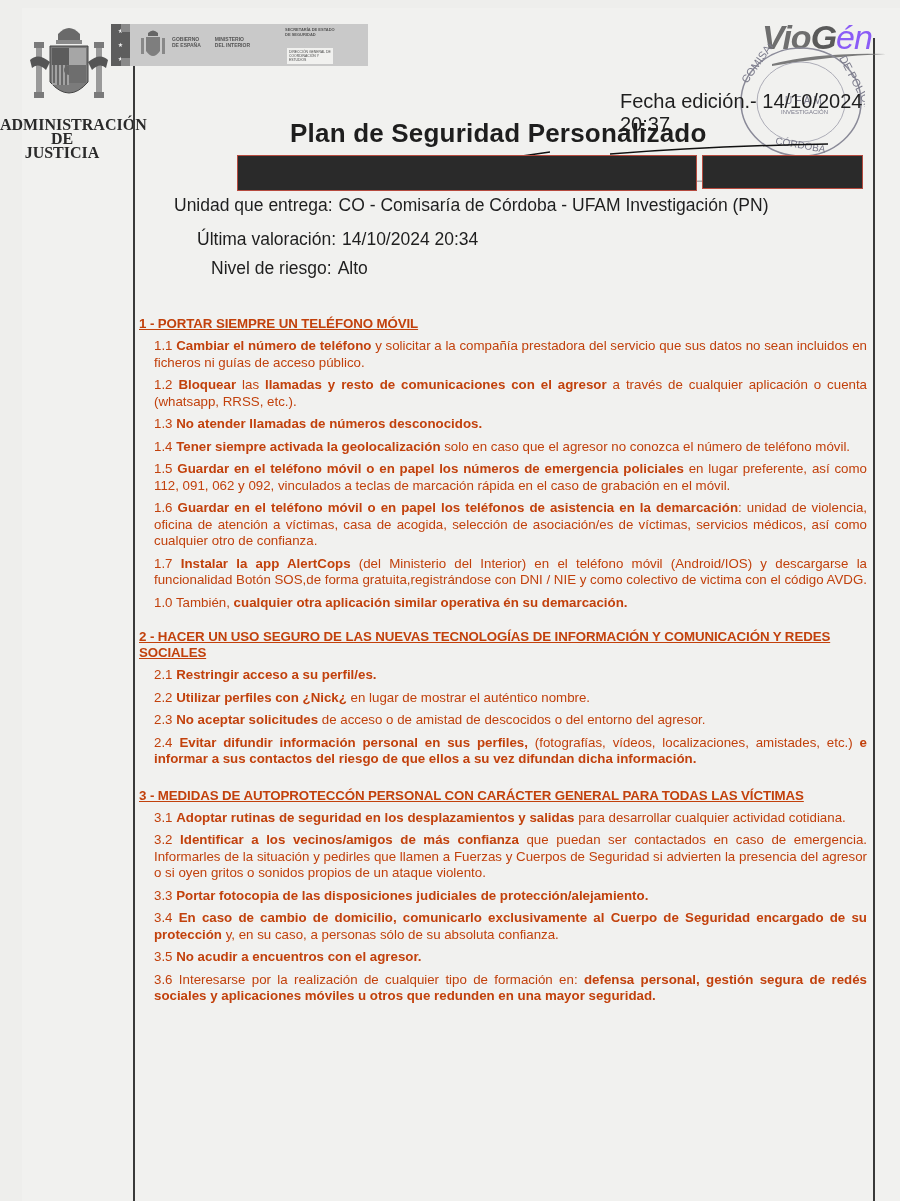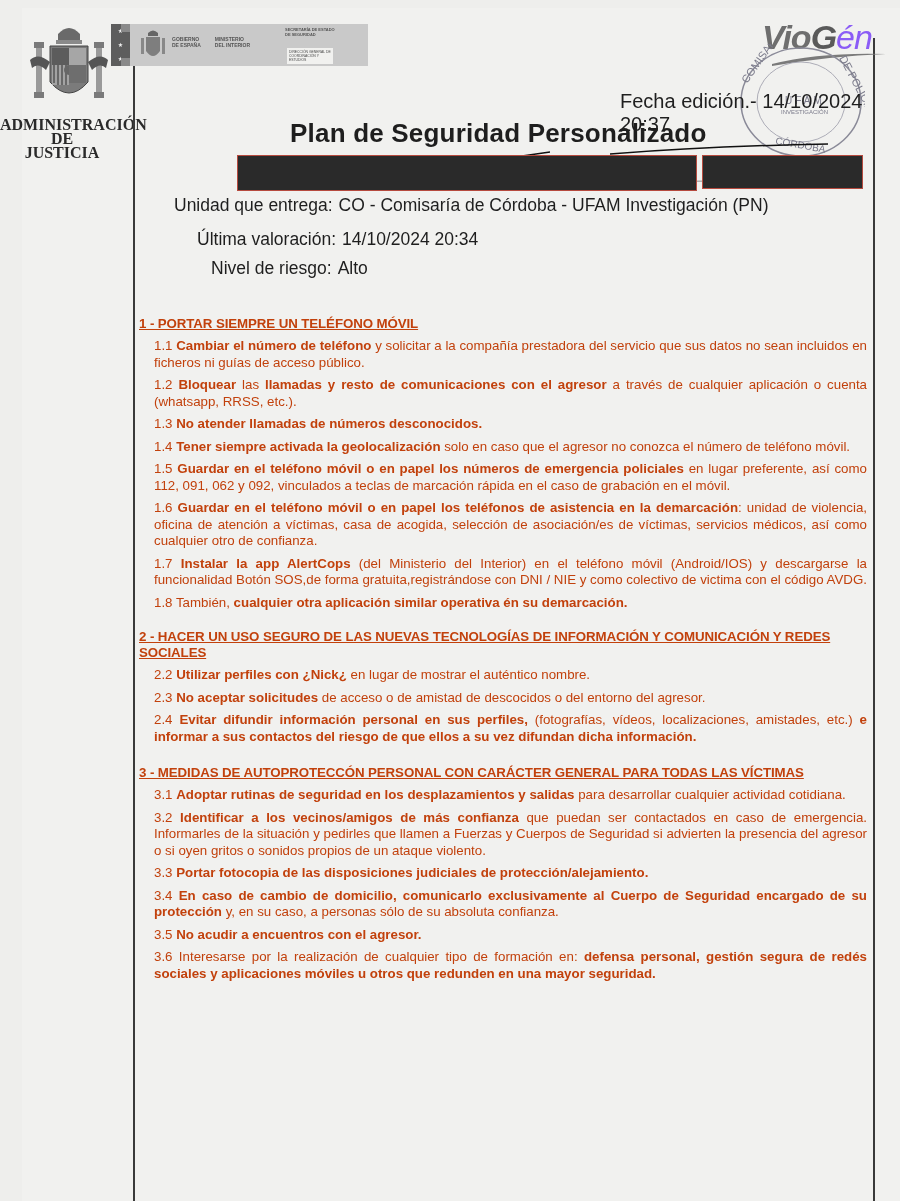--- a/index.html
+++ b/index.html
@@ -211,25 +211,26 @@
 
   <div class="sec">
     <p class="sec-title">1 - PORTAR SIEMPRE UN TELÉFONO MÓVIL</p>
     <p class="item"><span>1.1</span> <b>Cambiar el número de teléfono</b><span> y solicitar a la compañía prestadora del servicio que sus datos no sean incluidos en ficheros ni guías de acceso público.</span></p>
     <p class="item"><span>1.2</span> <b>Bloquear</b><span> las </span><b>llamadas y resto de comunicaciones con el agresor</b><span> a través de cualquier aplicación o cuenta (whatsapp, RRSS, etc.).</span></p>
     <p class="item"><span>1.3</span> <b>No atender llamadas de números desconocidos.</b></p>
     <p class="item"><span>1.4</span> <b>Tener siempre activada la geolocalización</b><span> solo en caso que el agresor no conozca el número de teléfono móvil.</span></p>
     <p class="item"><span>1.5</span> <b>Guardar en el teléfono móvil o en papel los números de emergencia policiales</b><span> en lugar preferente, así como 112, 091, 062 y 092, vinculados a teclas de marcación rápida en el caso de grabación en el móvil.</span></p>
     <p class="item"><span>1.6</span> <b>Guardar en el teléfono móvil o en papel los teléfonos de asistencia en la demarcación</b><span>: unidad de violencia, oficina de atención a víctimas, casa de acogida, selección de asociación/es de víctimas, servicios médicos, así como cualquier otro de confianza.</span></p>
     <p class="item"><span>1.7</span> <b>Instalar la app AlertCops</b><span> (del Ministerio del Interior) en el teléfono móvil (Android/IOS) y descargarse la funcionalidad Botón SOS,de forma gratuita,registrándose con DNI / NIE y como colectivo de victima con el código AVDG.</span></p>
-    <p class="item"><span>1.8</span><span> También, </span><b>cualquier otra aplicación similar operativa én su demarcación.</b></p>
+    <p class="item"><span>1.0</span><span> También, </span><b>cualquier otra aplicación similar operativa én su demarcación.</b></p>
   </div>
 
   <div class="sec sec2">
     <p class="sec-title">2 - HACER UN USO SEGURO DE LAS NUEVAS TECNOLOGÍAS DE INFORMACIÓN Y COMUNICACIÓN Y REDES SOCIALES</p>
+    <p class="item"><span>2.1</span> <b>Restringir acceso a su perfil/es.</b></p>
     <p class="item"><span>2.2</span> <b>Utilizar perfiles con ¿Nick¿</b><span> en lugar de mostrar el auténtico nombre.</span></p>
     <p class="item"><span>2.3</span> <b>No aceptar solicitudes</b><span> de acceso o de amistad de descocidos o del entorno del agresor.</span></p>
     <p class="item"><span>2.4</span> <b>Evitar difundir información personal en sus perfiles,</b><span> (fotografías, vídeos, localizaciones, amistades, etc.) </span><b>e informar a sus contactos del riesgo de que ellos a su vez difundan dicha información.</b></p>
   </div>
 
   <div class="sec sec3">
     <p class="sec-title">3 - MEDIDAS DE AUTOPROTECCÓN PERSONAL CON CARÁCTER GENERAL PARA TODAS LAS VÍCTIMAS</p>
     <p class="item"><span>3.1</span> <b>Adoptar rutinas de seguridad en los desplazamientos y salidas</b><span> para desarrollar cualquier actividad cotidiana.</span></p>
     <p class="item"><span>3.2</span> <b>Identificar a los vecinos/amigos de más confianza</b><span> que puedan ser contactados en caso de emergencia. Informarles de la situación y pedirles que llamen a Fuerzas y Cuerpos de Seguridad si advierten la presencia del agresor o si oyen gritos o sonidos propios de un ataque violento.</span></p>
     <p class="item"><span>3.3</span> <b>Portar fotocopia de las disposiciones judiciales de protección/alejamiento.</b></p>

